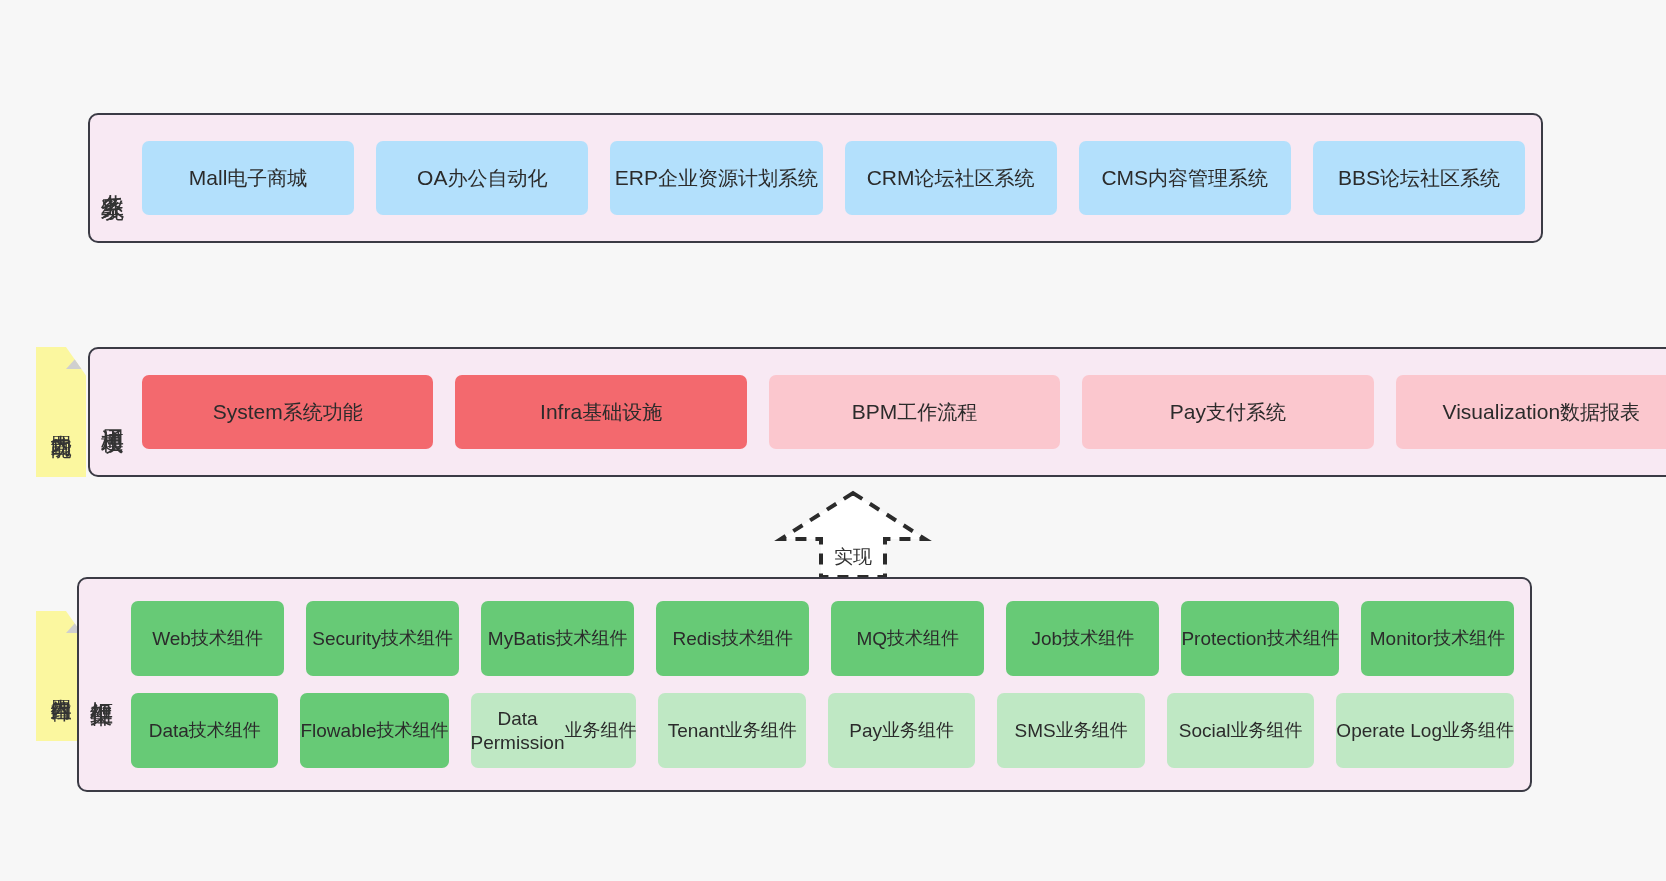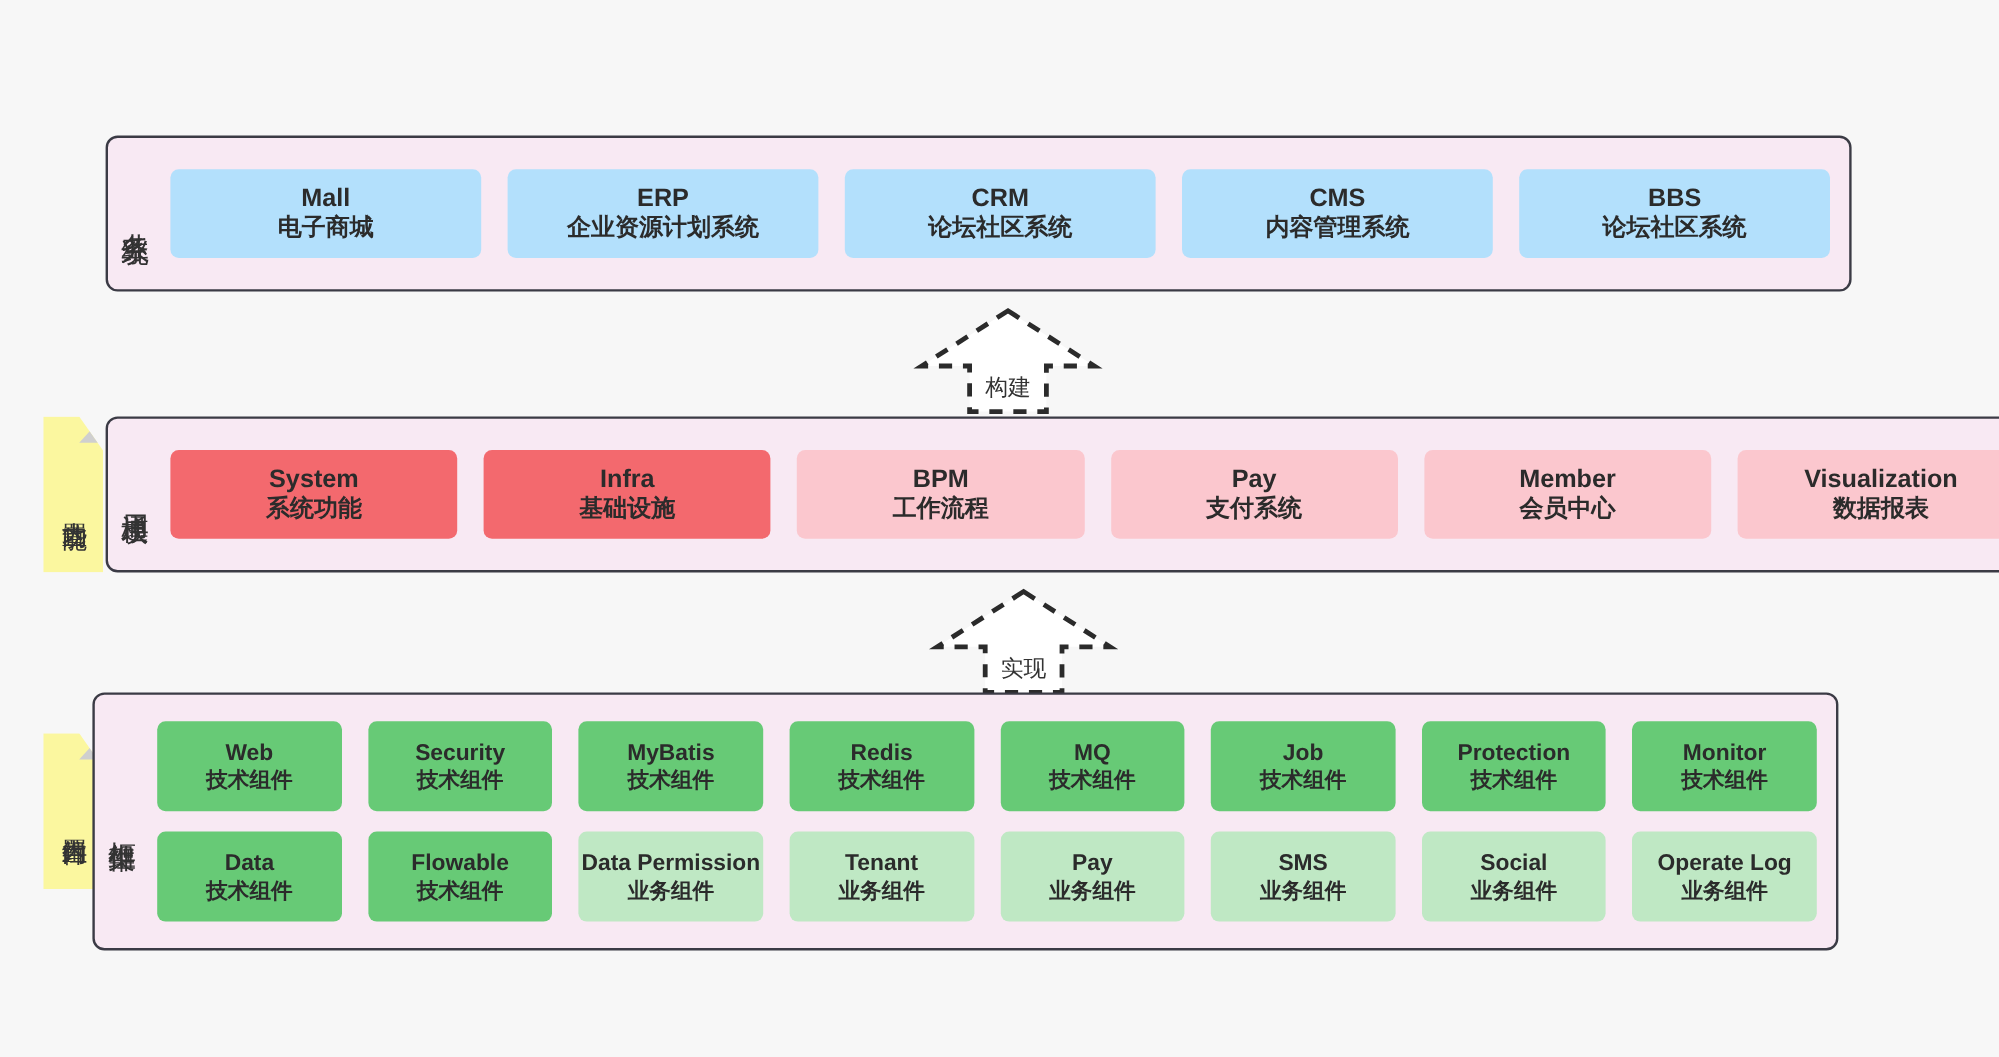--- a/index.html
+++ b/index.html
@@ -62,27 +62,25 @@
     display: flex;
     gap: 22px;
     align-items: stretch;
   }
 
   
   .node {
     flex: 1 1 0;
     border-radius: 7px;
     display: flex;
-    flex-direction: column;
     align-items: center;
     justify-content: center;
     text-align: center;
     padding: 6px 0;
     box-sizing: border-box;
-    font-weight: bold;
   }
   .node .t1 {
     font-size: 21px;
     line-height: 1.22;
     white-space: nowrap;
   }
   .node .t2 {
     font-size: 20px;
     line-height: 1.25;
     white-space: nowrap;
@@ -169,45 +167,43 @@
 
   <div class="layer" id="layer-business">
     <div class="layer-label">业务系统</div>
     <div class="layer-body">
       <div class="row">
         <div class="node blue">
           <div class="t1">Mall</div>
           <div class="t2">电子商城</div>
         </div>
         <div class="node blue">
+          <div class="t1">OA</div>
+          <div class="t2">办公自动化</div>
+        </div>
+        <div class="node blue">
           <div class="t1">ERP</div>
           <div class="t2">企业资源计划系统</div>
         </div>
         <div class="node blue">
           <div class="t1">CRM</div>
           <div class="t2">论坛社区系统</div>
         </div>
         <div class="node blue">
           <div class="t1">CMS</div>
           <div class="t2">内容管理系统</div>
         </div>
         <div class="node blue">
           <div class="t1">BBS</div>
           <div class="t2">论坛社区系统</div>
         </div>
       </div>
     </div>
   </div>
 
-  <div class="arrow" id="arrow-build">
-    <svg viewBox="0 0 160 95" preserveAspectRatio="none" aria-hidden="true">
-      <path d="M80 6 L152 52 L112 52 L112 90 L48 90 L48 52 L8 52 Z" fill="#ffffff" stroke="#2b2b2b" stroke-width="4" stroke-dasharray="11 9" stroke-linejoin="miter"></path>
-    </svg>
-    <div class="arrow-label">构建</div>
-  </div>
 
   <div class="sticky" id="sticky-modules">
     <span class="sticky-fold"></span>
     <span>内置功能</span>
   </div>
 
   <div class="layer" id="layer-modules">
     <div class="layer-label">通用模块</div>
     <div class="layer-body">
       <div class="row">
@@ -221,24 +217,20 @@
         </div>
         <div class="node pink">
           <div class="t1">BPM</div>
           <div class="t2">工作流程</div>
         </div>
         <div class="node pink">
           <div class="t1">Pay</div>
           <div class="t2">支付系统</div>
         </div>
         <div class="node pink">
-          <div class="t1">Member</div>
-          <div class="t2">会员中心</div>
-        </div>
-        <div class="node pink">
           <div class="t1">Visualization</div>
           <div class="t2">数据报表</div>
         </div>
       </div>
     </div>
   </div>
 
   <div class="arrow" id="arrow-implement">
     <svg viewBox="0 0 160 95" preserveAspectRatio="none" aria-hidden="true">
       <path d="M80 6 L152 52 L112 52 L112 90 L48 90 L48 52 L8 52 Z" fill="#ffffff" stroke="#2b2b2b" stroke-width="4" stroke-dasharray="11 9" stroke-linejoin="miter"></path>

